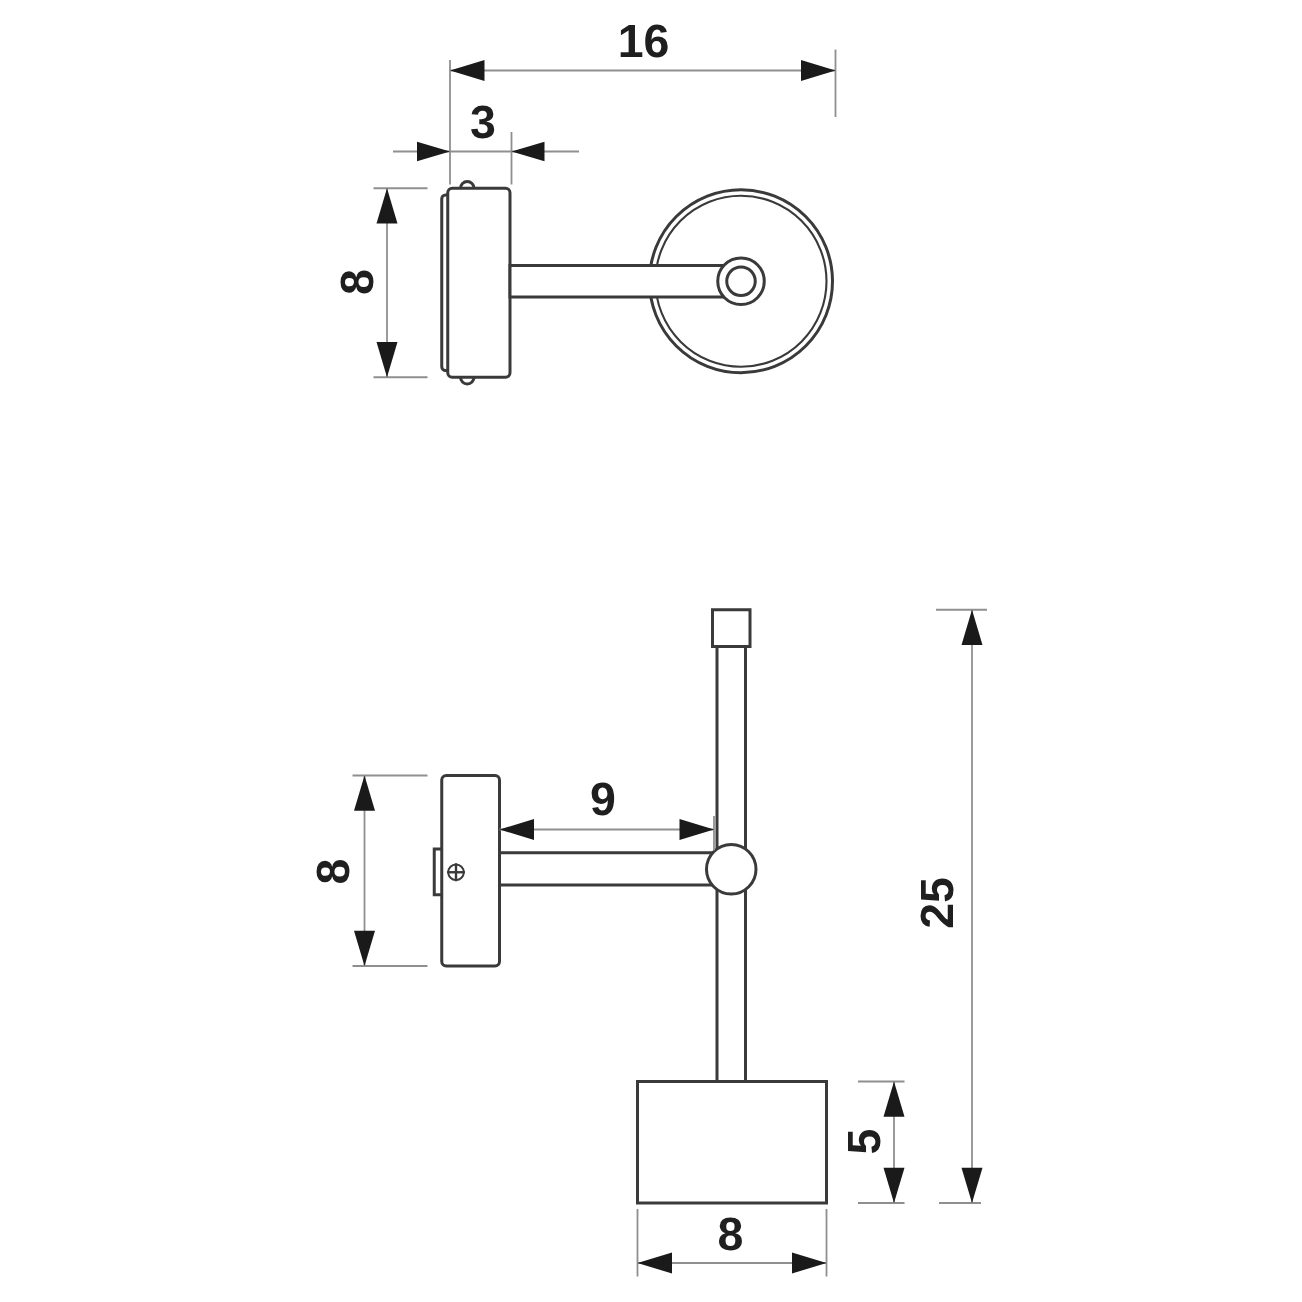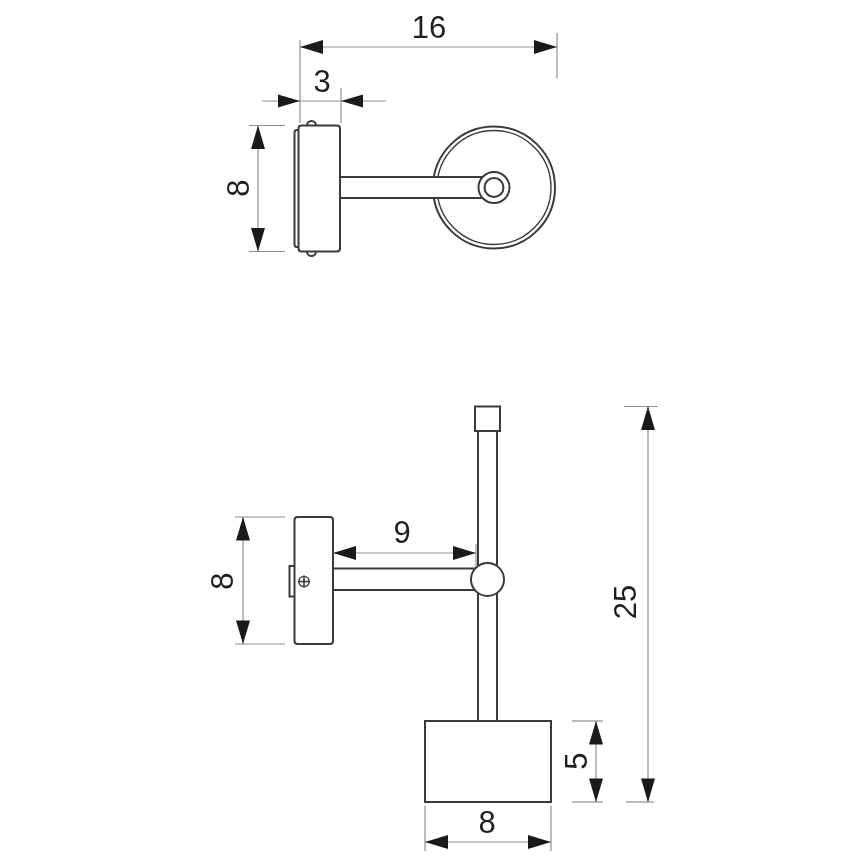--- a/index.html
+++ b/index.html
@@ -7,20 +7,21 @@
     padding: 0;
     background: #ffffff;
   }
   #stage {
     position: relative;
     width: 732px;
     height: 868px;
     background: #ffffff;
     overflow: hidden;
     font-family: "Liberation Sans", sans-serif;
+    font-weight: bold;
   }
   svg text {
     font-family: "Liberation Sans", "DejaVu Sans", sans-serif;
     font-size: 31px;
     fill: #1f1f1f;
   }
   .outline {
     fill: #ffffff;
     stroke: #3a3a3a;
     stroke-width: 2;

